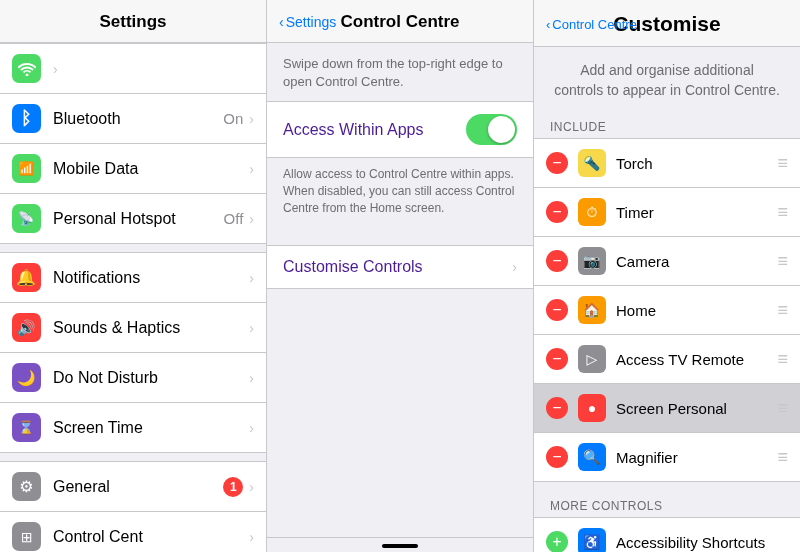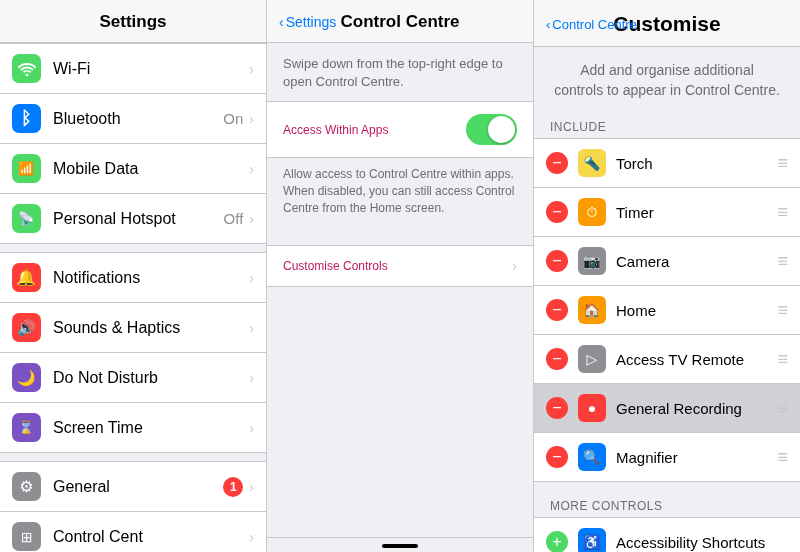--- a/index.html
+++ b/index.html
@@ -151,22 +151,22 @@
       display: flex;
       align-items: center;
       padding: 12px 16px;
       border-bottom: 1px solid #c7c7cc;
       background: #fff;
       cursor: pointer;
     }
     .col2-section-item:last-child { border-bottom: none; }
     .col2-item-label {
       flex: 1;
-      font-size: 12px;
-      color: #be185d;
+      font-size: 16px;
+      color: #4c1d95;
     }
     .col2-item-desc {
       padding: 8px 16px 12px;
       font-size: 12px;
       color: #6d6d72;
       line-height: 1.4;
     }
 
     
     .toggle {
@@ -339,21 +339,20 @@
     <h1>Settings</h1>
   </div>
 
   <div class="settings-group">
     <div class="settings-item">
       <div class="icon-wrap icon-wifi">
         <svg width="18" height="14" viewBox="0 0 18 14" fill="white">
             <path d="M9 11.5a1.5 1.5 0 1 1 0 3 1.5 1.5 0 0 1 0-3zm0-3.5a6 6 0 0 1 4.24 1.76L11.83 11a4 4 0 0 0-5.66 0L4.76 9.76A6 6 0 0 1 9 8zm0-3.5a9.5 9.5 0 0 1 6.72 2.78L14.3 8.7A7.5 7.5 0 0 0 9 6.5a7.5 7.5 0 0 0-5.3 2.2L2.28 7.28A9.5 9.5 0 0 1 9 4.5zm0-3.5c3.73 0 7.1 1.51 9.54 3.96L17.12 6.38A11.5 11.5 0 0 0 9 3 11.5 11.5 0 0 0 .88 6.38L-.54 4.96A13.5 13.5 0 0 1 9 1z"></path>
           </svg>
       </div>
-      <span class="item-label">Wi-Fi</span>
       <span class="chevron">›</span>
     </div>
     <div class="settings-item">
       <div class="icon-wrap icon-bluetooth" style="font-size:18px; font-weight:bold;">ᛒ</div>
       <span class="item-label">Bluetooth</span>
       <span class="item-value">On</span>
       <span class="chevron">›</span>
     </div>
     <div class="settings-item">
       <div class="icon-wrap icon-mobiledata" style="font-size:13px;">📶</div>
@@ -483,21 +482,21 @@
       </div>
       <div class="control-item">
         <div class="remove-btn">−</div>
         <div class="ctrl-icon ctrl-appletv">▷</div>
         <span class="ctrl-label">Access TV Remote</span>
         <span class="drag-handle">≡</span>
       </div>
       <div class="control-item highlighted-item">
         <div class="remove-btn">−</div>
         <div class="ctrl-icon ctrl-screenrec">●</div>
-        <span class="ctrl-label">General Recording</span>
+        <span class="ctrl-label">Screen Personal</span>
         <span class="drag-handle">≡</span>
       </div>
       <div class="control-item">
         <div class="remove-btn">−</div>
         <div class="ctrl-icon ctrl-magnifier">🔍</div>
         <span class="ctrl-label">Magnifier</span>
         <span class="drag-handle">≡</span>
       </div>
     </div>
 

